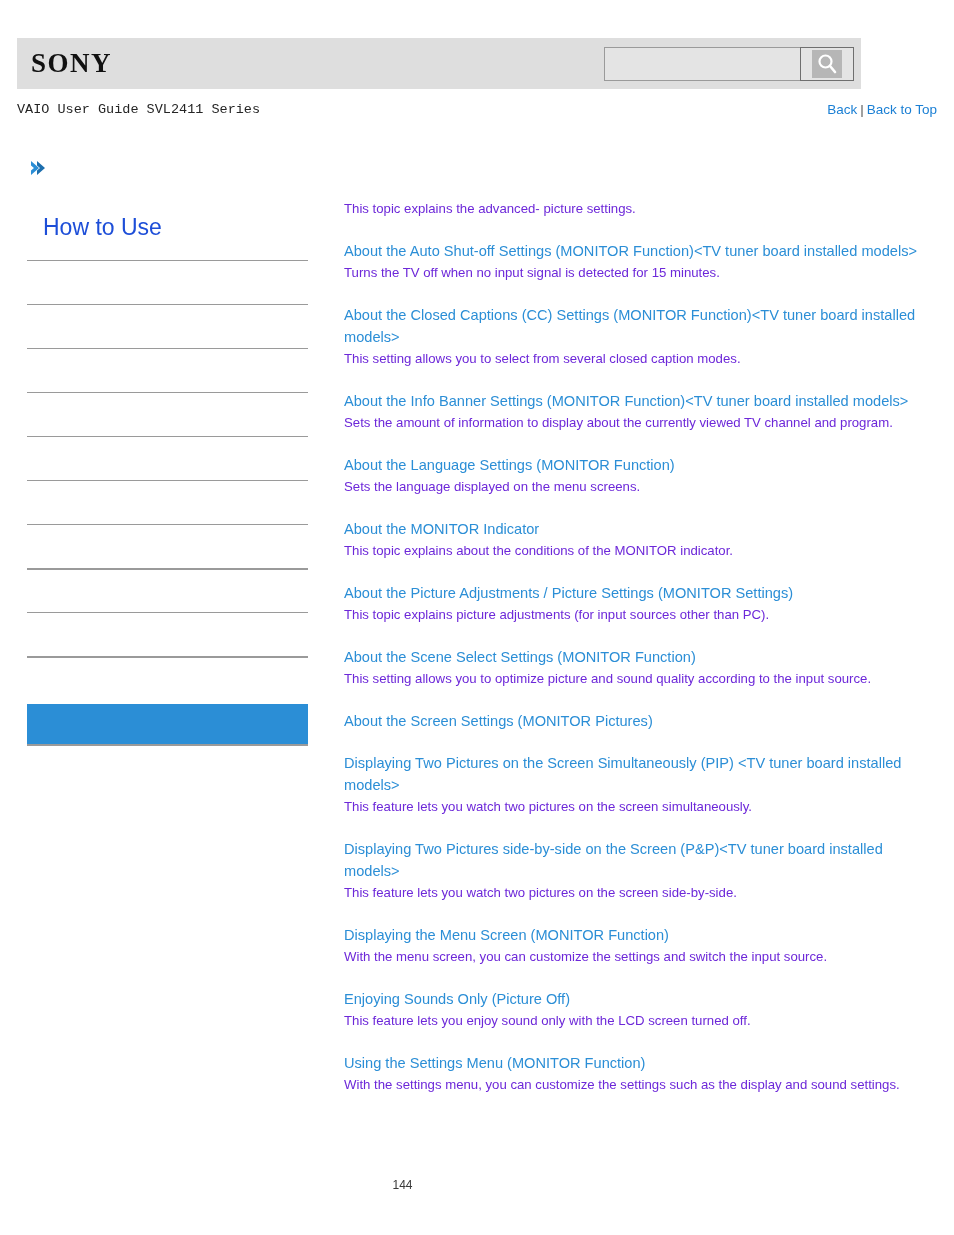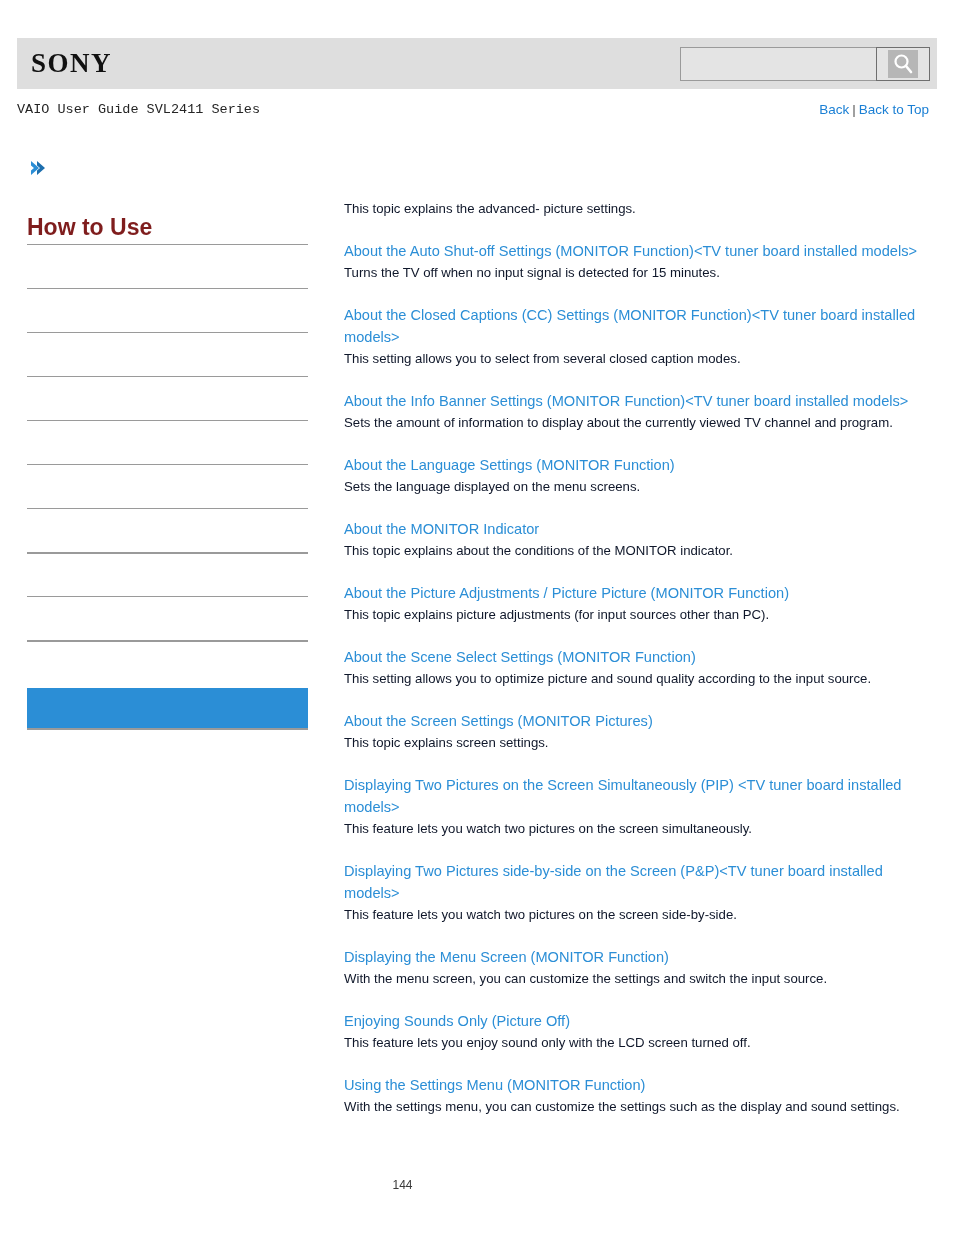--- a/index.html
+++ b/index.html
@@ -14,21 +14,21 @@
     color: #222222;
     position: relative;
     overflow: hidden;
   }
 
   
   .header-bar {
     position: absolute;
     left: 17px;
     top: 38px;
-    width: 920px;
+    width: 844px;
     height: 51px;
     background: #dedede;
     box-sizing: border-box;
   }
   .sony-logo {
     position: absolute;
     left: 14px;
     top: 10px;
     font-family: "Liberation Serif", serif;
     font-weight: bold;
@@ -94,21 +94,21 @@
     left: 0;
     top: 0;
     font-size: 13.5px;
     color: #252525;
     line-height: 20px;
     white-space: nowrap;
     font-family: Liberation Mono, monospace;
   }
   .nav-links {
     position: absolute;
-    right: 8px;
+    right: 0;
     top: 0;
     line-height: 20px;
     font-size: 13.5px;
     white-space: nowrap;
   }
   .nav-links a {
     color: #1a7fd4;
     text-decoration: none;
   }
   .nav-sep {
@@ -124,25 +124,25 @@
     width: 281px;
   }
   .breadcrumb-icon {
     width: 20px;
     height: 20px;
     margin-bottom: 34px;
   }
   .breadcrumb-icon svg { display: block; }
   .sidebar-heading {
     font-size: 23px;
-    color: #7f1d1d;
+    color: #1d4ed8;
     line-height: 30px;
     padding-bottom: 2px;
-    font-weight: bold;
-    margin: 0;
+    font-weight: normal;
+    margin: 16px;
   }
   .nav-list {
     list-style: none;
     margin: 0;
     padding: 0;
   }
   .nav-list li {
     height: 44px;
     border-top: 1px solid #9a9a9a;
     box-sizing: border-box;
@@ -180,21 +180,21 @@
   .topic-link {
     display: block;
     font-size: 14.6px;
     line-height: 22px;
     color: #2b8ed6;
     text-decoration: none;
   }
   .topic-desc {
     font-size: 13.2px;
     line-height: 22px;
-    color: #0f172a;
+    color: #6d28d9;
     margin-top: 0;
   }
 
   
   .page-number {
     position: absolute;
     left: 0;
     top: 1178px;
     width: 805px;
     text-align: center;
@@ -279,32 +279,31 @@
     <a class="topic-link" href="#">About the Language Settings (MONITOR Function)</a>
     <div class="topic-desc">Sets the language displayed on the menu screens.</div>
   </div>
 
   <div class="topic">
     <a class="topic-link" href="#">About the MONITOR Indicator</a>
     <div class="topic-desc">This topic explains about the conditions of the MONITOR indicator.</div>
   </div>
 
   <div class="topic">
-    <a class="topic-link" href="#">About the Picture Adjustments / Picture Picture (MONITOR Function)</a>
+    <a class="topic-link" href="#">About the Picture Adjustments / Picture Settings (MONITOR Settings)</a>
     <div class="topic-desc">This topic explains picture adjustments (for input sources other than PC).</div>
   </div>
 
   <div class="topic">
     <a class="topic-link" href="#">About the Scene Select Settings (MONITOR Function)</a>
     <div class="topic-desc">This setting allows you to optimize picture and sound quality according to the input source.</div>
   </div>
 
   <div class="topic">
     <a class="topic-link" href="#">About the Screen Settings (MONITOR Pictures)</a>
-    <div class="topic-desc">This topic explains screen settings.</div>
   </div>
 
   <div class="topic">
     <a class="topic-link" href="#">Displaying Two Pictures on the Screen Simultaneously (PIP) &lt;TV tuner board installed models&gt;</a>
     <div class="topic-desc">This feature lets you watch two pictures on the screen simultaneously.</div>
   </div>
 
   <div class="topic">
     <a class="topic-link" href="#">Displaying Two Pictures side-by-side on the Screen (P&amp;P)&lt;TV tuner board installed models&gt;</a>
     <div class="topic-desc">This feature lets you watch two pictures on the screen side-by-side.</div>

